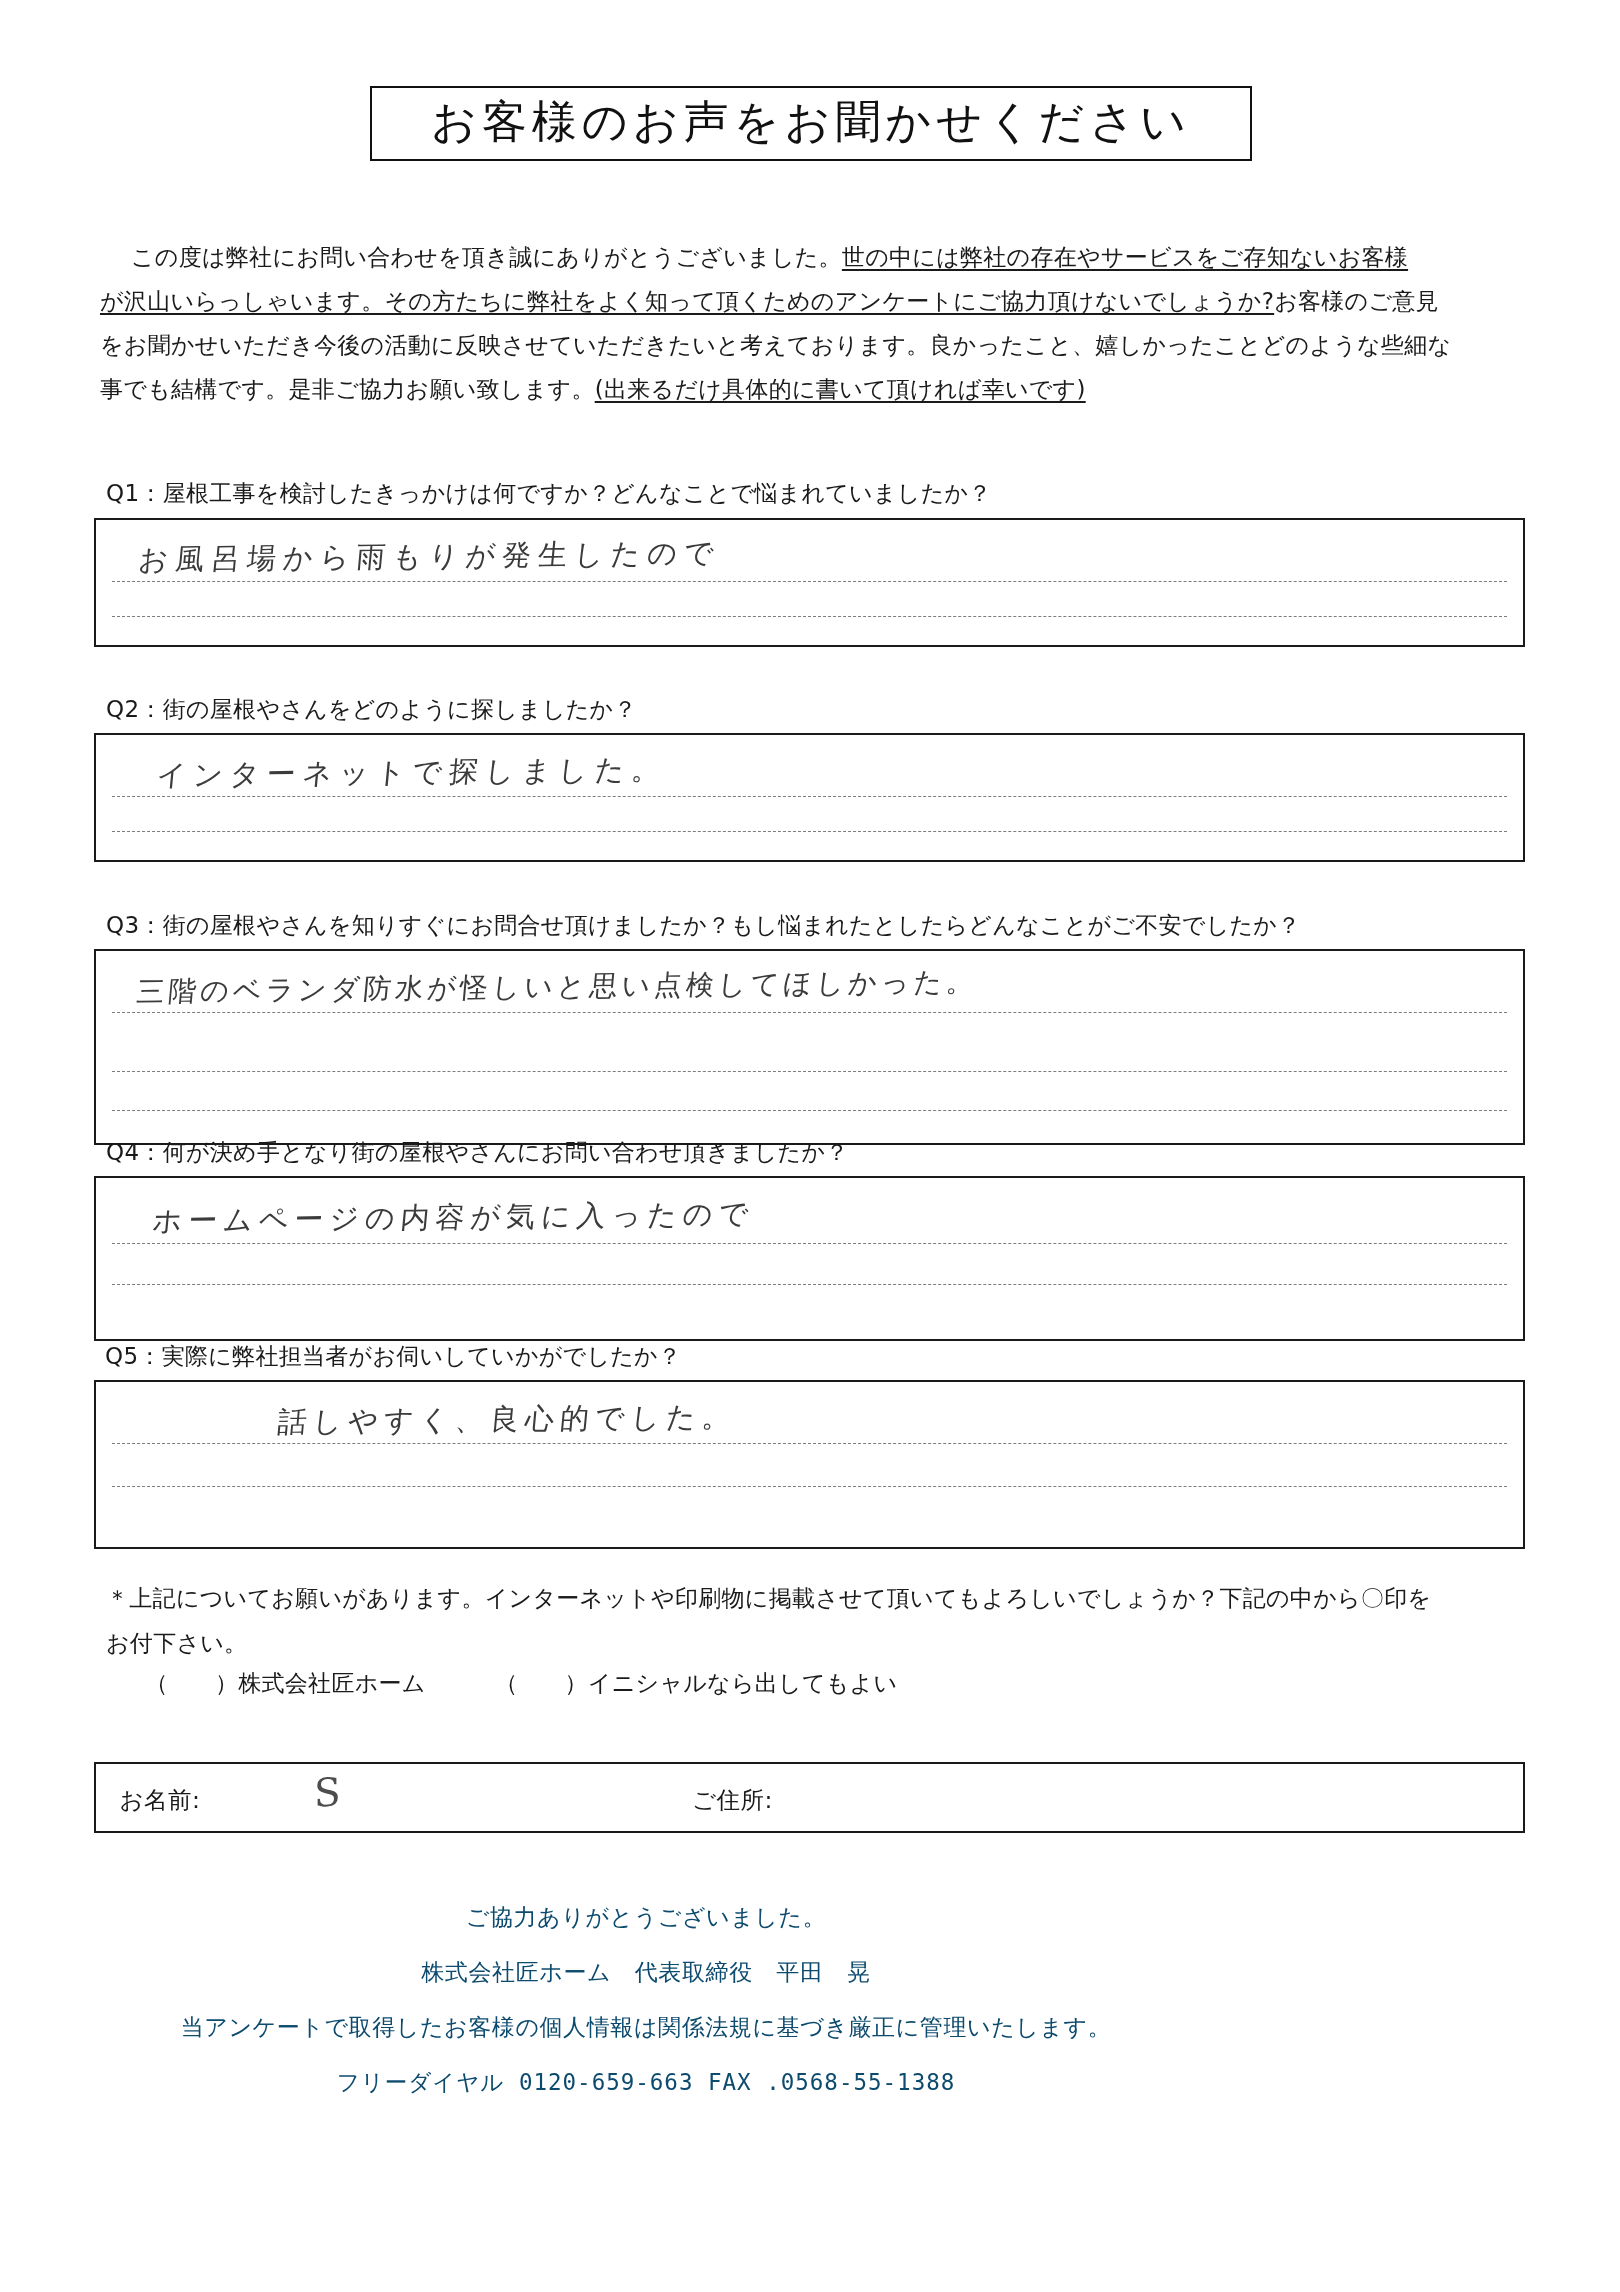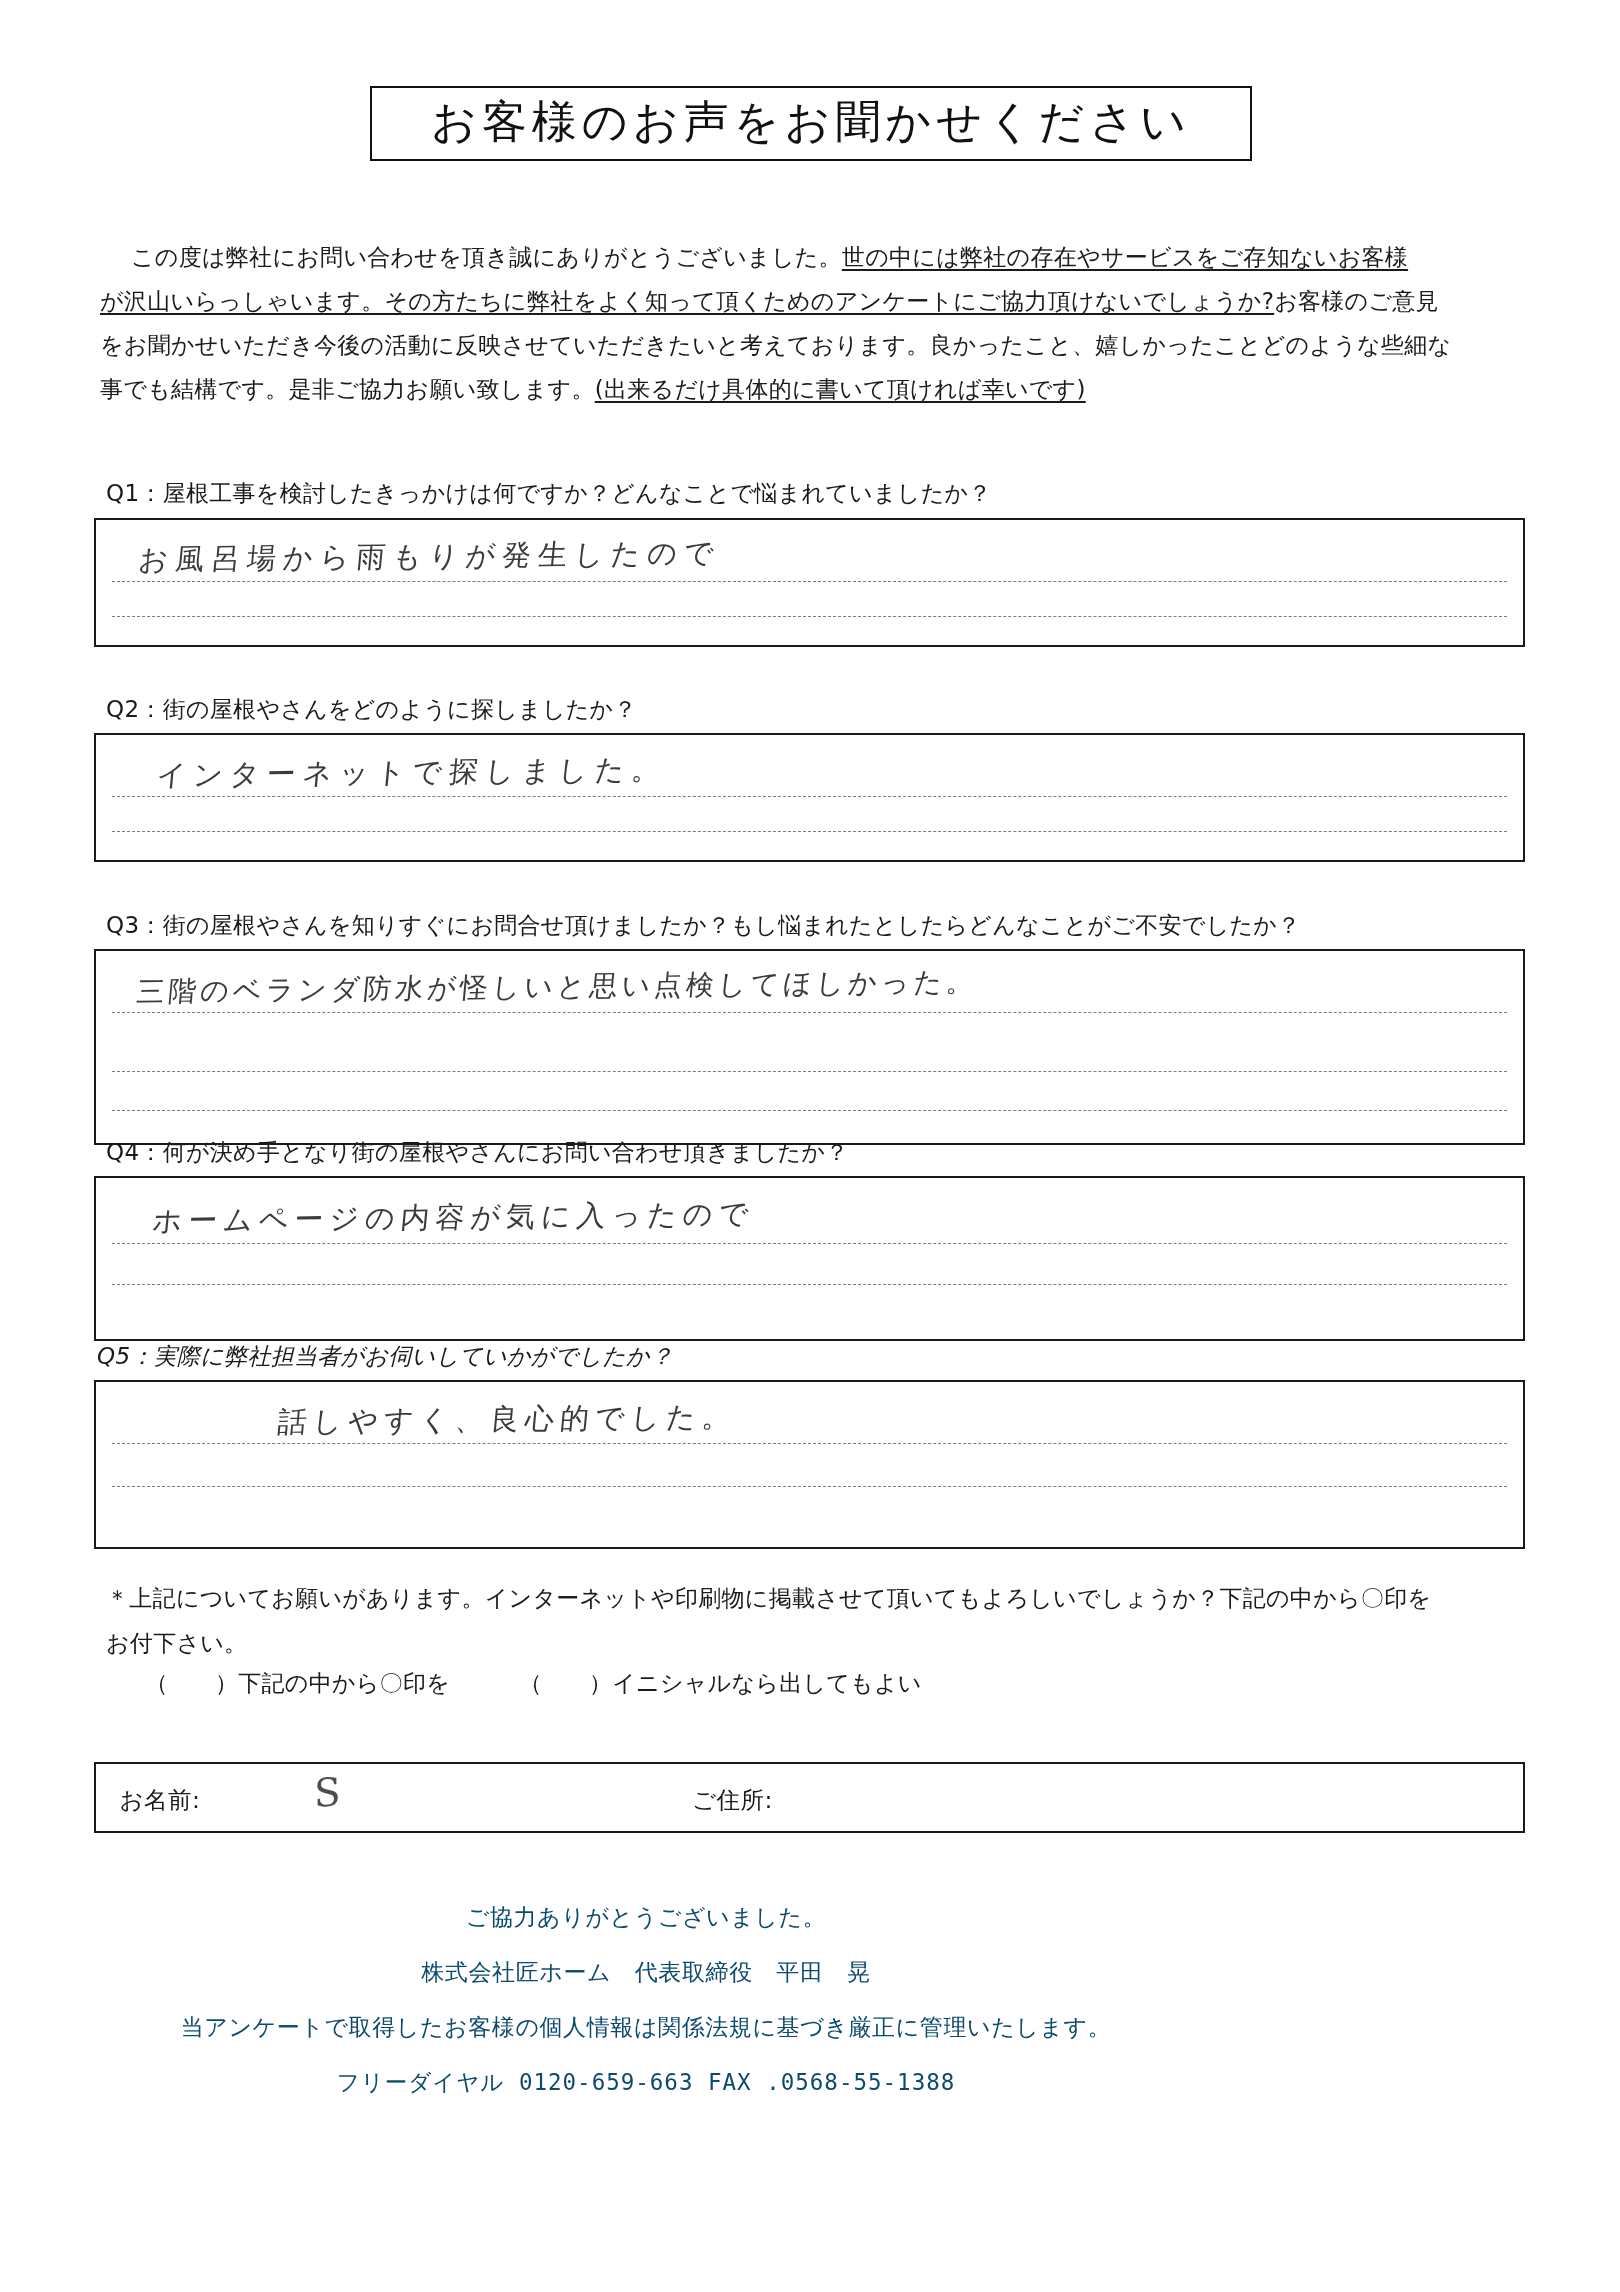--- a/index.html
+++ b/index.html
@@ -209,33 +209,33 @@
   </div>
   <div class="hand" style="left:137px; top:968px; font-size:28px; letter-spacing:3.9px;">三階のベランダ防水が怪しいと思い点検してほしかった。</div>
 
   <div class="q-label" style="left:106px; top:1137px;">Q4：何が決め手となり街の屋根やさんにお問い合わせ頂きましたか？</div>
   <div class="answer-box" style="top:1176px; height:165px;">
     <div class="rule" style="top:65px;"></div>
     <div class="rule" style="top:106px;"></div>
   </div>
   <div class="hand" style="left:153px; top:1198px; letter-spacing:5.9px;">ホームページの内容が気に入ったので</div>
 
-  <div class="q-label" style="left:97px; top:1341px;font-style:italic;">Q5：実際に弊社担当者がお伺いしていかがでしたか？</div>
+  <div class="q-label" style="left:105px; top:1341px;">Q5：実際に弊社担当者がお伺いしていかがでしたか？</div>
   <div class="answer-box" style="top:1380px; height:169px;">
     <div class="rule" style="top:61px;"></div>
     <div class="rule" style="top:104px;"></div>
   </div>
   <div class="hand" style="left:278px; top:1400px; letter-spacing:5.9px;">話しやすく、良心的でした。</div>
 
   <div class="note">
     <p>＊上記についてお願いがあります。インターネットや印刷物に掲載させて頂いてもよろしいでしょうか？下記の中から〇印を</p>
     <p>お付下さい。</p>
   </div>
   <div class="options">
-    <span>（　　）下記の中から〇印を</span><span class="gap"></span><span>（　　）イニシャルなら出してもよい</span>
+    <span>（　　）株式会社匠ホーム</span><span class="gap"></span><span>（　　）イニシャルなら出してもよい</span>
   </div>
 
   <div class="id-box">
     <span class="id-name-label">お名前:</span>
     <span class="id-name-value">S</span>
     <span class="id-addr-label">ご住所:</span>
   </div>
 
   <div class="footer">
     <div>ご協力ありがとうございました。</div>

